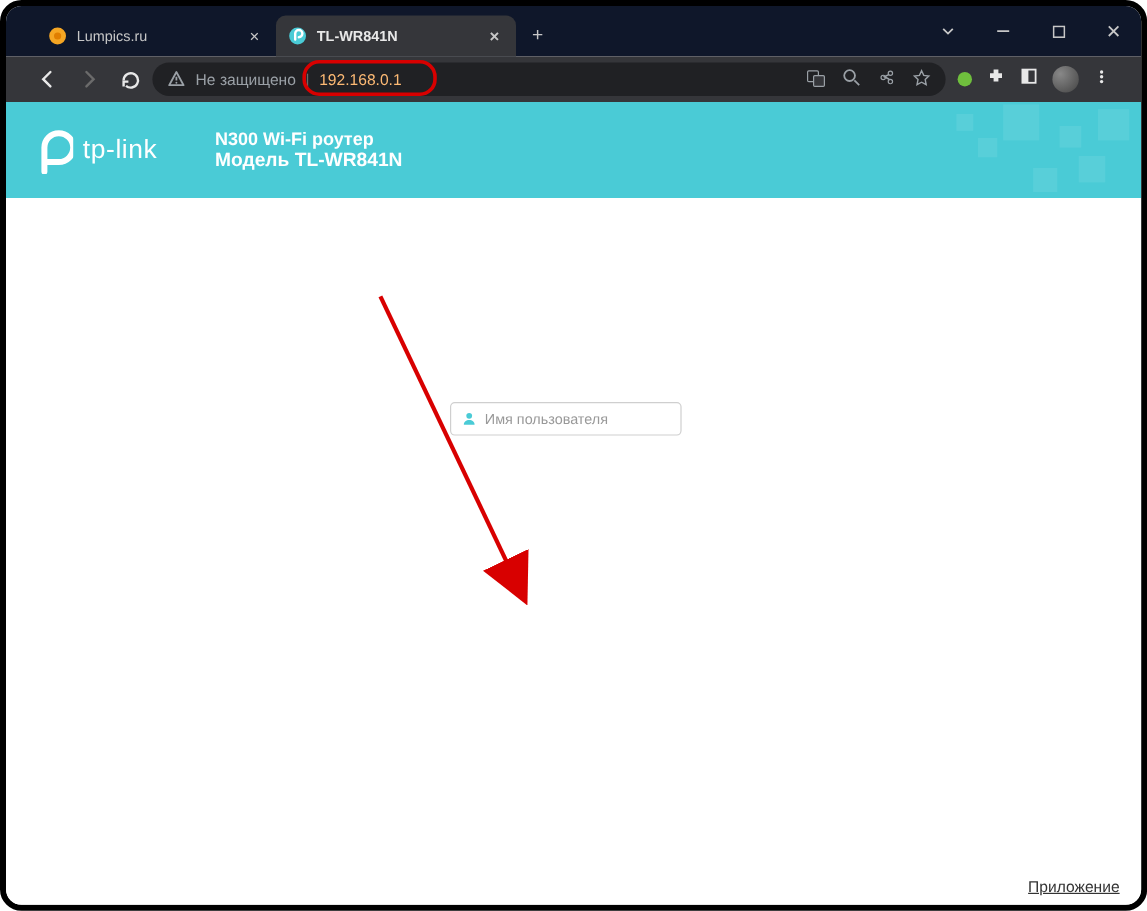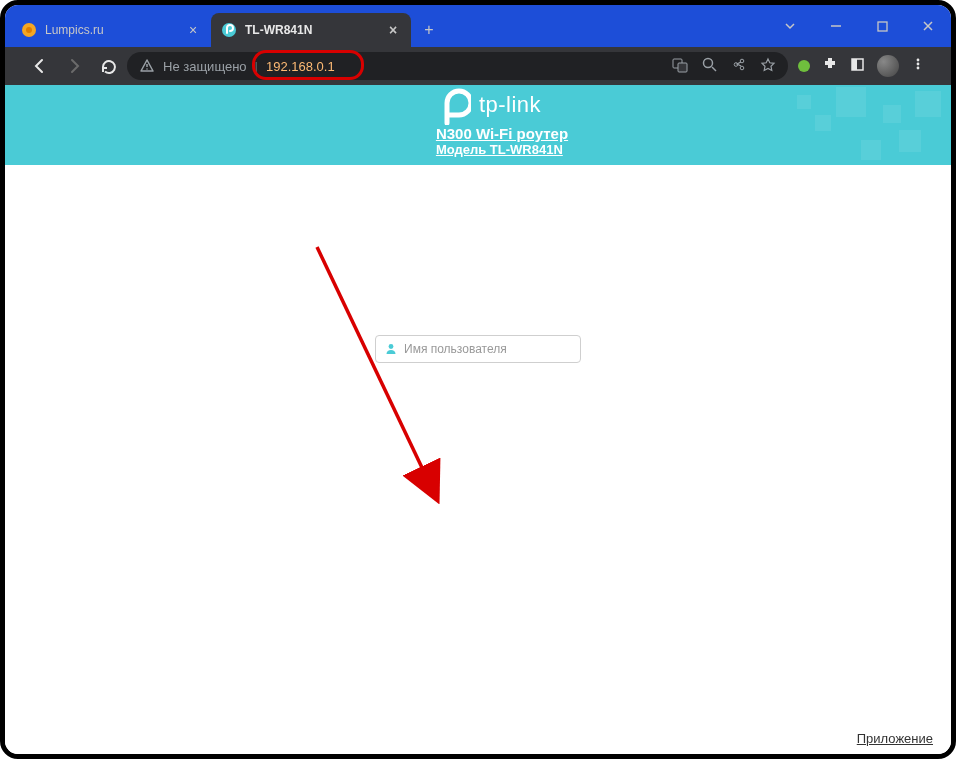--- a/index.html
+++ b/index.html
@@ -8,22 +8,22 @@
   background: #fff;
   font-family: Arial, sans-serif;
   border: 5px solid #000;
   border-radius: 18px;
   overflow: hidden;
   position: relative;
 }
 
 .titlebar {
   height: 42px;
-  background: #1d4ed8;
-  display: flex; align-items: center;
+  background: #0f172a;
+  display: flex; align-items: center; padding-left: 19px;
 }
 .tabs { display: flex; align-items: flex-end; height: 100%; padding-left: 6px; }
 .tab {
   display: flex; align-items: center; gap: 8px;
   height: 34px; padding: 0 10px;
   color: #c7c7c7; font-size: 12px;
   border-radius: 8px 8px 0 0;
   min-width: 200px; max-width: 220px;
   position: relative;
 }
@@ -85,45 +85,45 @@
   border-radius: 14px;
   height: 30px;
   pointer-events:none;
 }
 
 .page-header {
   height: 80px;
   background: #4acbd6;
   display: flex; align-items: center;
   color: #fff;
-  position: relative; overflow: hidden; flex-direction: column;
+  position: relative; overflow: hidden;
 }
 .logo-wrap { display:flex; align-items:center; gap:8px; padding-left: 22px; }
 .logo-text { font-size: 22px; font-weight: 400; letter-spacing: 0.5px; }
-.product-info { margin-left: 48px; text-decoration: underline; }
+.product-info { margin-left: 48px; }
 .product-info .title { font-size: 15px; font-weight: 700; }
-.product-info .model { font-size: 13px; font-weight: 700; }
+.product-info .model { font-size: 16px; font-weight: 700; }
 
 .header-deco {
   position:absolute; right:0; top:0; height:100%; width:180px;
   opacity:0.4;
 }
 .header-deco span{
   position:absolute; background:#6dd6df;
 }
 
 .page-body {
   position: relative;
   height: calc(100% - 42px - 38px - 80px);
   background: #fff;
 }
 .login-box {
   position: absolute; top: 170px; left: 50%; transform: translateX(-50%);
   width: 206px;
-  display: flex; flex-direction: column; gap: 6px;
+  display: flex; flex-direction: row; gap: 6px;
 }
 .login-input {
   height: 28px;
   border: 1px solid #cfcfcf; border-radius: 4px;
   display: flex; align-items: center; gap: 6px;
   padding: 0 8px; font-size: 12px; color: #888;
 }
 .login-input input {
   border: none; outline: none; flex: 1;
   font-size: 12px; color: #333; background: transparent;

